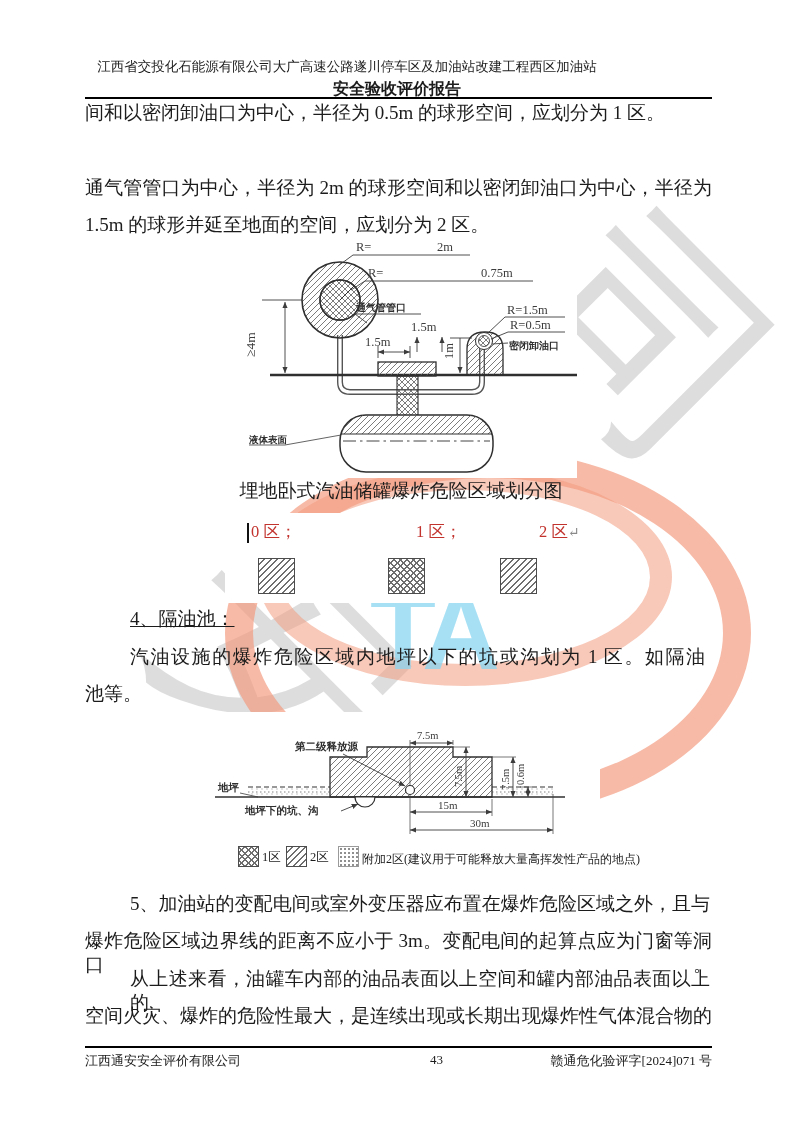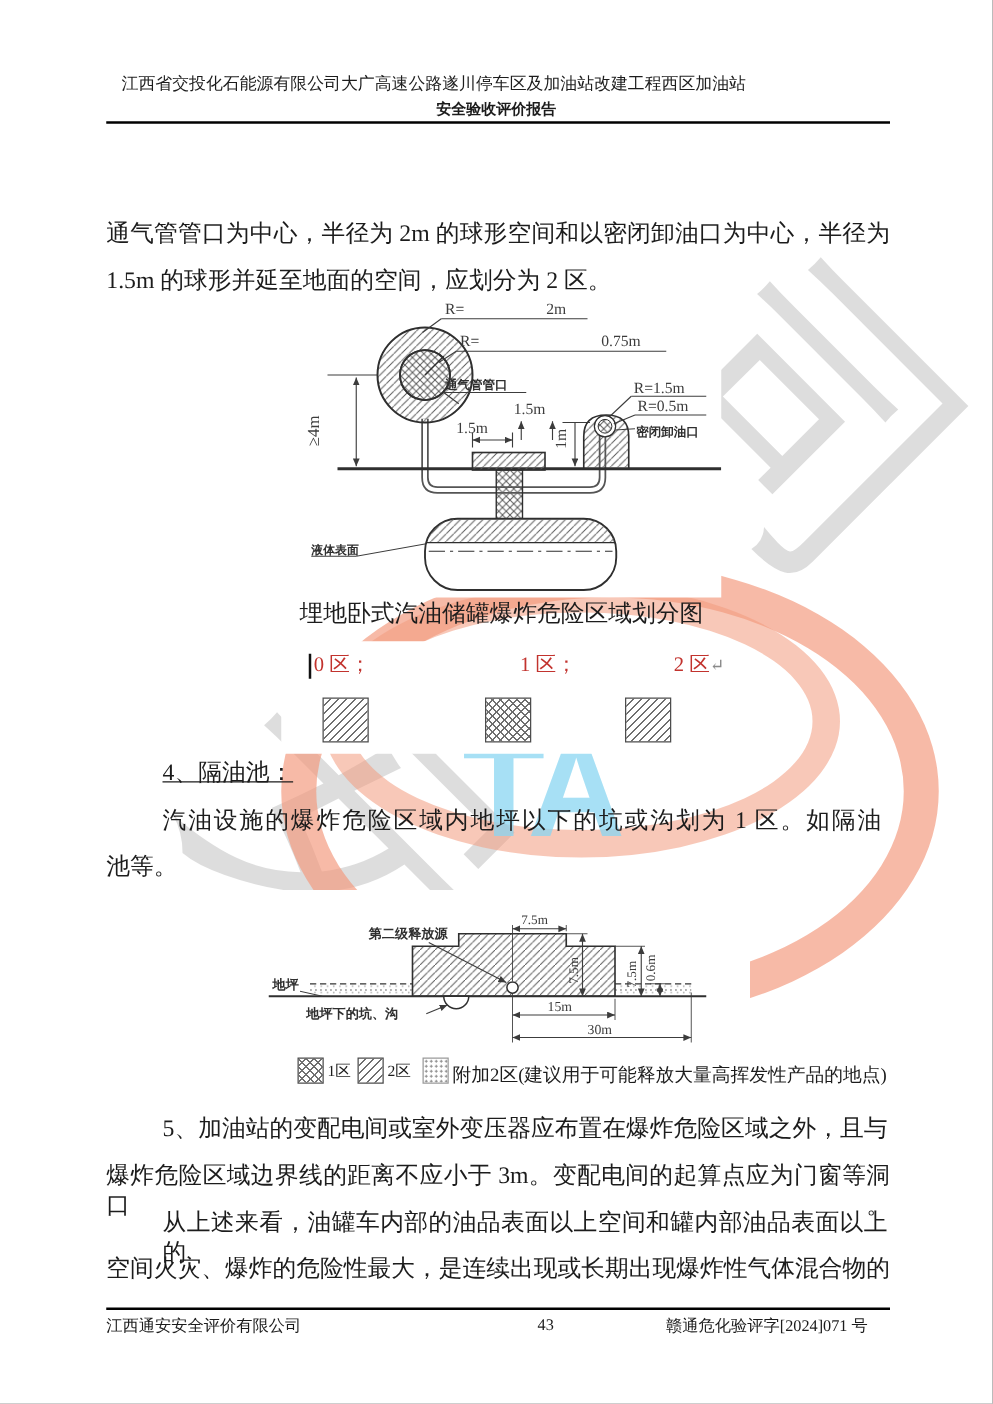--- a/index.html
+++ b/index.html
@@ -9,52 +9,53 @@
   .wm{position:absolute;z-index:0;pointer-events:none;}
   .wm-char{font-family:"Liberation Serif","DejaVu Serif",serif;color:rgba(187,187,187,0.5);line-height:1;}
   .wm-ring{border-radius:50%;}
   .wm-ta{font-family:"Liberation Sans","DejaVu Sans",sans-serif;font-weight:bold;
          color:rgba(138,214,242,0.75);letter-spacing:-6px;line-height:1;}
   
   .lyr{position:absolute;z-index:2;}
   .whitebox{position:absolute;z-index:1;background:#fff;}
   .hline{position:absolute;z-index:2;background:#000;height:2px;}
   .hdr{width:694px;text-align:center;font-size:13.5px;font-family:Liberation Serif, serif;}
-  .hdr2{width:794px;text-align:center;font-size:12px;font-weight:bold;font-family:Liberation Serif, serif;}
+  .hdr2{width:794px;text-align:center;font-size:16px;font-weight:bold;font-family:Liberation Serif, serif;}
   .bl{font-size:19px;line-height:24px;white-space:nowrap;}
   .bl.just{white-space:normal;text-align:justify;text-align-last:justify;}
   .cap{font-size:19px;text-align:center;}
   .redleg{font-size:16.5px;color:#c2332e;white-space:nowrap;}
   .retmark{color:#8a8a8a;font-size:14px;}
   .caret{position:absolute;z-index:3;width:2px;height:20px;background:#111;}
   .sw{position:absolute;z-index:2;box-sizing:border-box;border:1px solid #4d4d4d;background-color:#fff;}
   .sw-diag{background-image:repeating-linear-gradient(135deg,transparent 0 3.5px,#6f6f6f 3.5px 4.6px);}
   .sw-cross{background-image:repeating-linear-gradient(135deg,transparent 0 3.5px,#6f6f6f 3.5px 4.6px),
             repeating-linear-gradient(45deg,transparent 0 3.5px,#6f6f6f 3.5px 4.6px);}
   .sw-dots{background-image:radial-gradient(#8f8f8f 0.8px,transparent 0.95px);background-size:4px 4px;border:1px solid #9a9a9a;}
   .leg2-label{font-size:12.5px;}
-  .leg2-note{font-size:15px;}
+  .leg2-note{font-size:12px;}
   .ftr{font-size:13px;white-space:nowrap;}
   svg text{font-family:"Liberation Serif","DejaVu Serif",serif;}
 </style>
 </head>
 <body>
 
 <div class="page">
 
   <div class="wm wm-char" style="left:540px;top:230px;font-size:225px;transform:rotate(45deg);transform-origin:center;">司</div>
   <div class="wm wm-char" style="left:165px;top:545px;font-size:235px;transform:rotate(45deg);transform-origin:center;">安</div>
   <div class="wm wm-ring" style="left:225px;top:450px;width:470px;height:310px;border:28px solid rgba(243,154,125,0.68);"></div>
   <div class="wm wm-ring" style="left:258px;top:468px;width:370px;height:174px;border:22px solid rgba(243,154,125,0.55);"></div>
   <div class="wm wm-ta" style="left:370px;top:578px;font-size:108px;">TA</div>
 
   <div class="lyr hdr" style="left:0;top:58px;">江西省交投化石能源有限公司大广高速公路遂川停车区及加油站改建工程西区加油站</div>
   <div class="lyr hdr2" style="left:0;top:79px;">安全验收评价报告</div>
   <div class="hline" style="left:85px;top:97px;width:627px;"></div>
 
+  <div class="lyr bl" style="left:85px;top:101px;">间和以密闭卸油口为中心，半径为 0.5m 的球形空间，应划分为 1 区。</div>
   <div class="lyr bl just" style="left:85px;top:176px;width:627px;">通气管管口为中心，半径为 2m 的球形空间和以密闭卸油口为中心，半径为</div>
   <div class="lyr bl" style="left:85px;top:213px;">1.5m 的球形并延至地面的空间，应划分为 2 区。</div>
   <div class="lyr bl" style="left:130px;top:607px;text-decoration:underline;">4、隔油池：</div>
   <div class="lyr bl just" style="left:130px;top:645px;width:575px;">汽油设施的爆炸危险区域内地坪以下的坑或沟划为 1 区。如隔油</div>
   <div class="lyr bl" style="left:85px;top:682px;">池等。</div>
   <div class="lyr bl just" style="left:130px;top:892px;width:580px;">5、加油站的变配电间或室外变压器应布置在爆炸危险区域之外，且与</div>
   <div class="lyr bl just" style="left:85px;top:929px;width:627px;">爆炸危险区域边界线的距离不应小于 3m。变配电间的起算点应为门窗等洞口。</div>
   <div class="lyr bl just" style="left:130px;top:967px;width:580px;">从上述来看，油罐车内部的油品表面以上空间和罐内部油品表面以上的</div>
   <div class="lyr bl just" style="left:85px;top:1004px;width:627px;">空间火灾、爆炸的危险性最大，是连续出现或长期出现爆炸性气体混合物的</div>
 
@@ -222,15 +223,15 @@
   <div class="sw sw-cross" style="left:238px;top:846px;width:21px;height:21px;"></div>
   <div class="lyr leg2-label" style="left:262px;top:849px;">1区</div>
   <div class="sw sw-diag" style="left:286px;top:846px;width:21px;height:21px;"></div>
   <div class="lyr leg2-label" style="left:310px;top:849px;">2区</div>
   <div class="sw sw-dots" style="left:338px;top:846px;width:21px;height:21px;"></div>
   <div class="lyr leg2-note" style="left:362px;top:851px;">附加2区(建议用于可能释放大量高挥发性产品的地点)</div>
 
   <div class="hline" style="left:85px;top:1046px;width:627px;"></div>
   <div class="lyr ftr" style="left:85px;top:1052px;">江西通安安全评价有限公司</div>
   <div class="lyr ftr" style="left:430px;top:1052px;">43</div>
-  <div class="lyr ftr" style="left:515px;top:1052px;width:197px;text-align:center;">赣通危化验评字[2024]071 号</div>
+  <div class="lyr ftr" style="left:515px;top:1052px;width:197px;text-align:right;">赣通危化验评字[2024]071 号</div>
 
 </div>
 
 </body></html>

